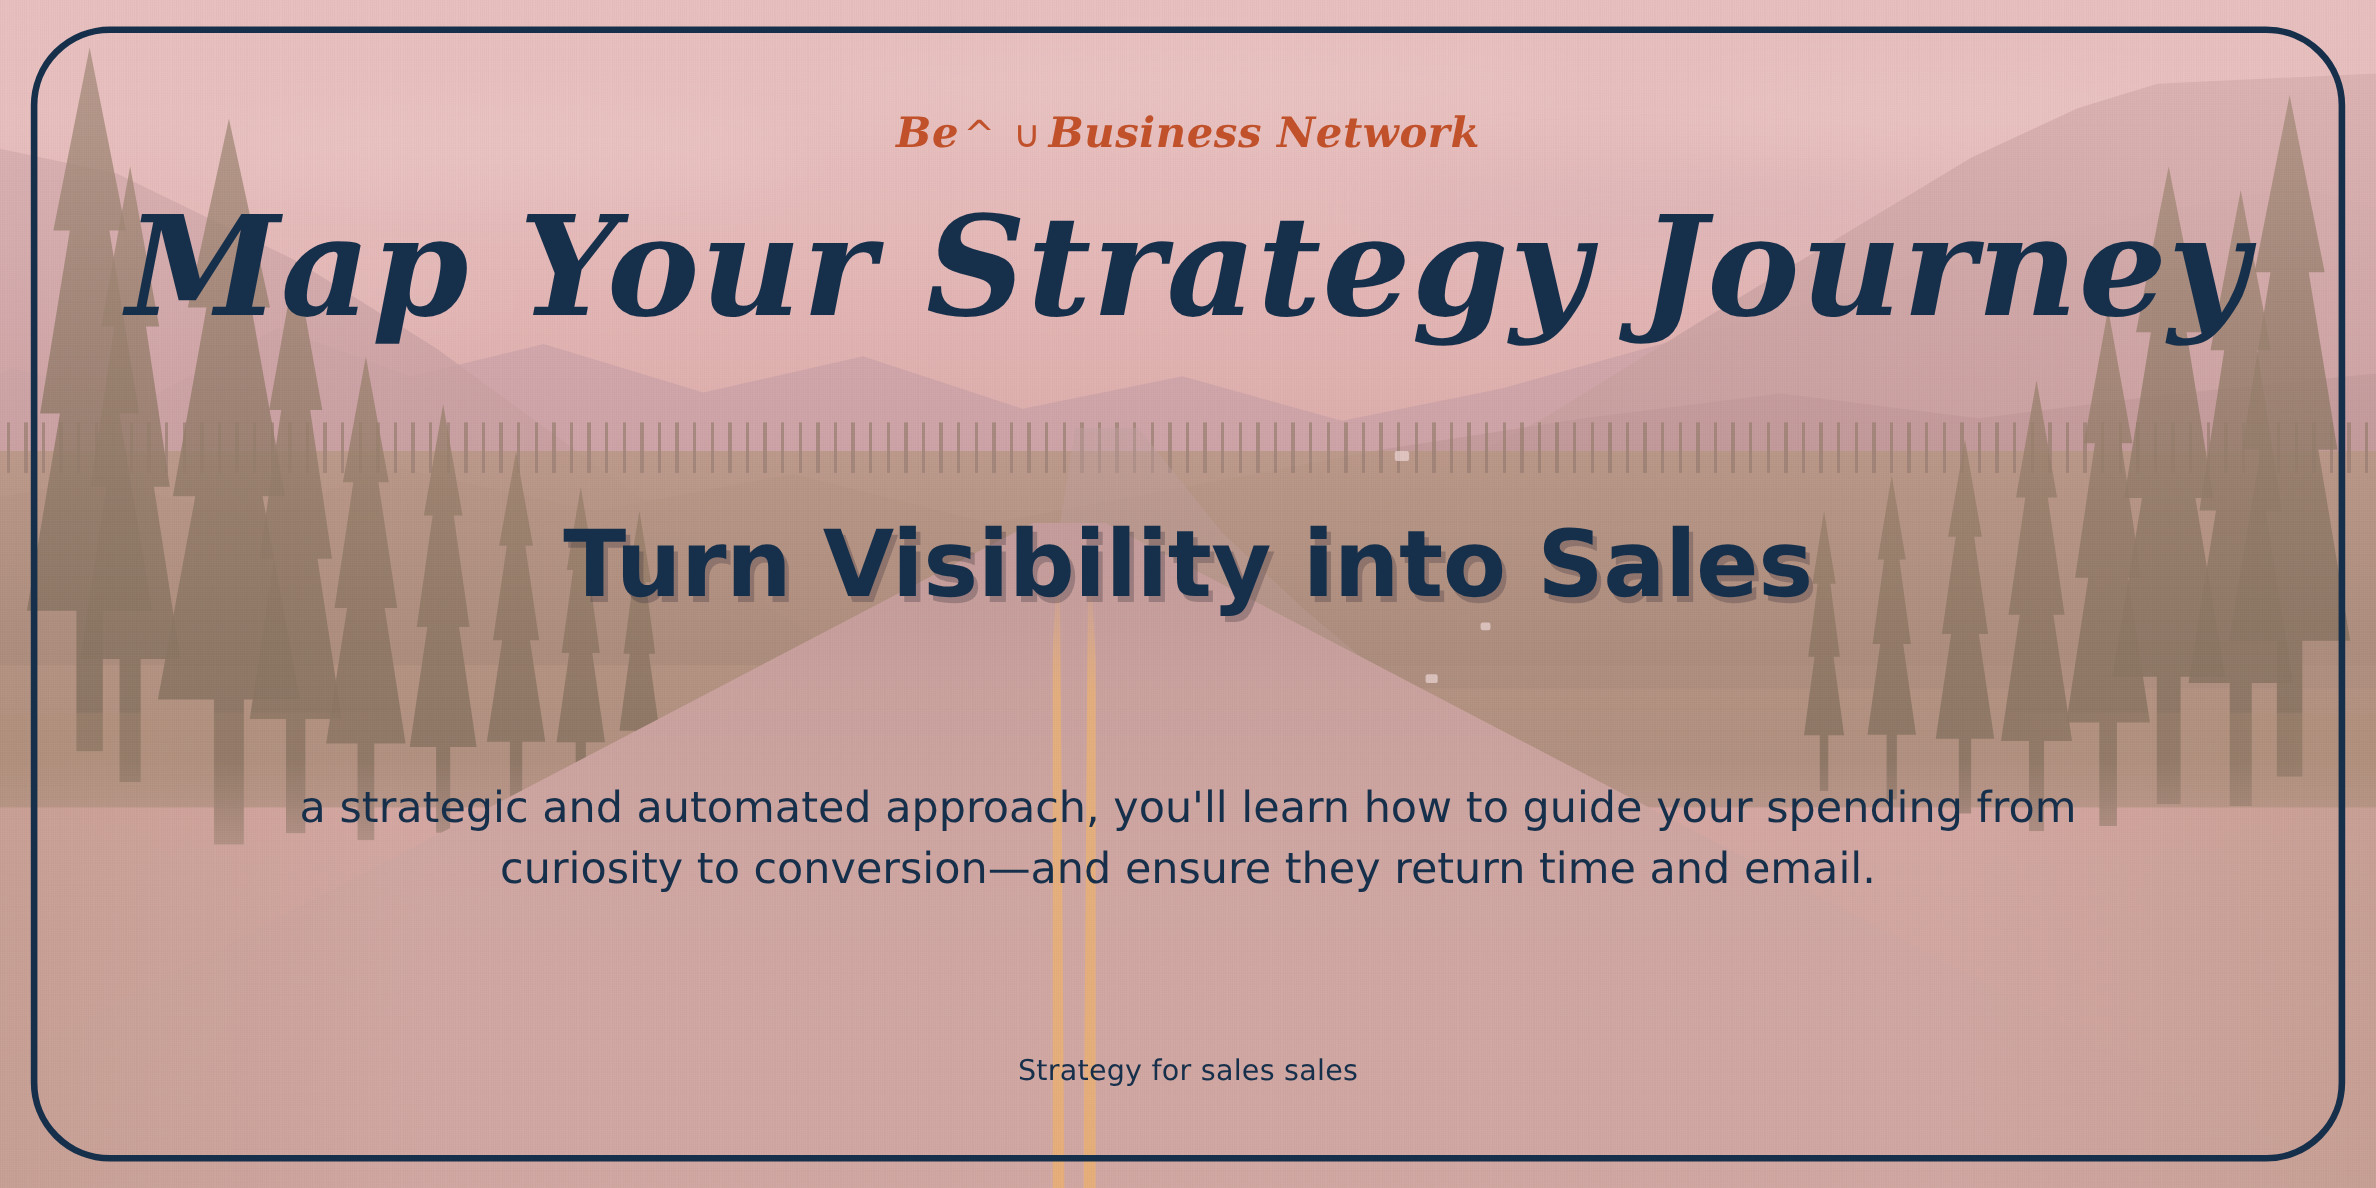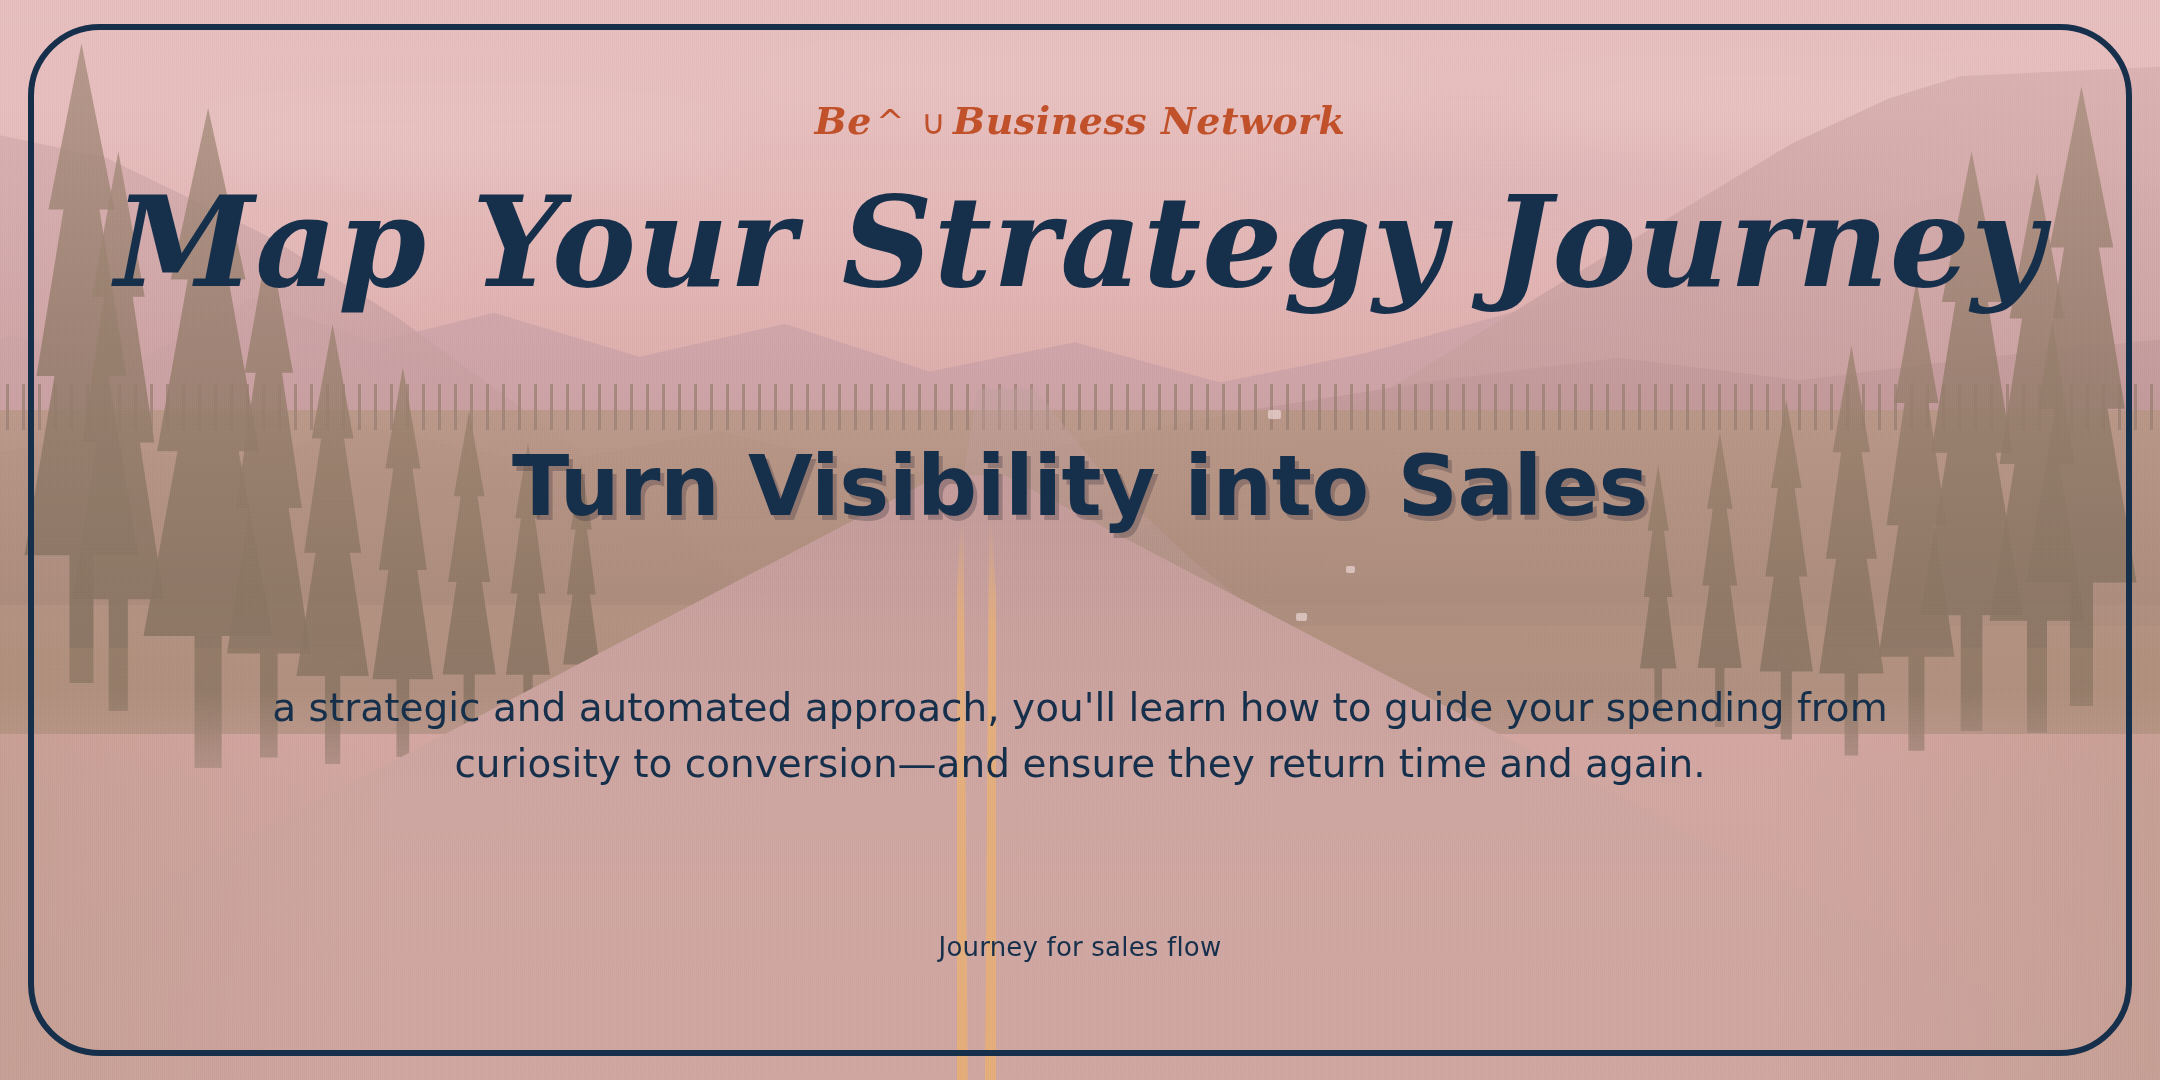--- a/index.html
+++ b/index.html
@@ -243,21 +243,21 @@
     font-style: italic;
     font-weight: 700;
     font-size: 126px;
     line-height: 1.02;
     color: #16304c;
     letter-spacing: 1px;
     white-space: nowrap;
   }
 
   .subhead {
-    margin-top: 53px;
+    margin-top: 80px;
     font-family: "DejaVu Sans", sans-serif;
     font-weight: 700;
     font-size: 84px;
     line-height: 1;
     color: #16304c;
     letter-spacing: -0.5px;
     text-shadow: 4px 5px 0 rgba(60,50,60,0.30);
     white-space: nowrap;
   }
 
@@ -344,19 +344,19 @@
   <div class="content">
 
     <div class="brand-logo"><span>Be</span><span class="sym">^ ∪</span><span>Business Network</span></div>
 
     <h1 class="headline">Map Your Strategy Journey</h1>
 
     <h2 class="subhead">Turn Visibility into Sales</h2>
 
     <p class="body-copy">
       <span class="ln">a strategic and automated approach, you'll learn how to guide your spending from</span>
-      <span class="ln">curiosity to conversion—and ensure they return time and again.</span>
+      <span class="ln">curiosity to conversion—and ensure they return time and email.</span>
     </p>
 
-    <div class="footnote">Journey for sales flow</div>
+    <div class="footnote">Strategy for sales sales</div>
 
   </div>
 </div>
 
 </body></html>

